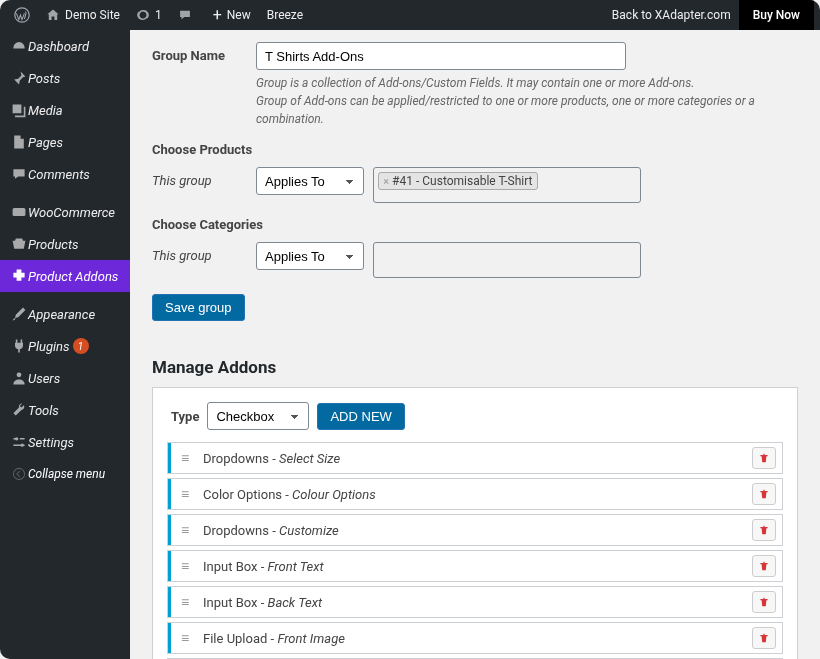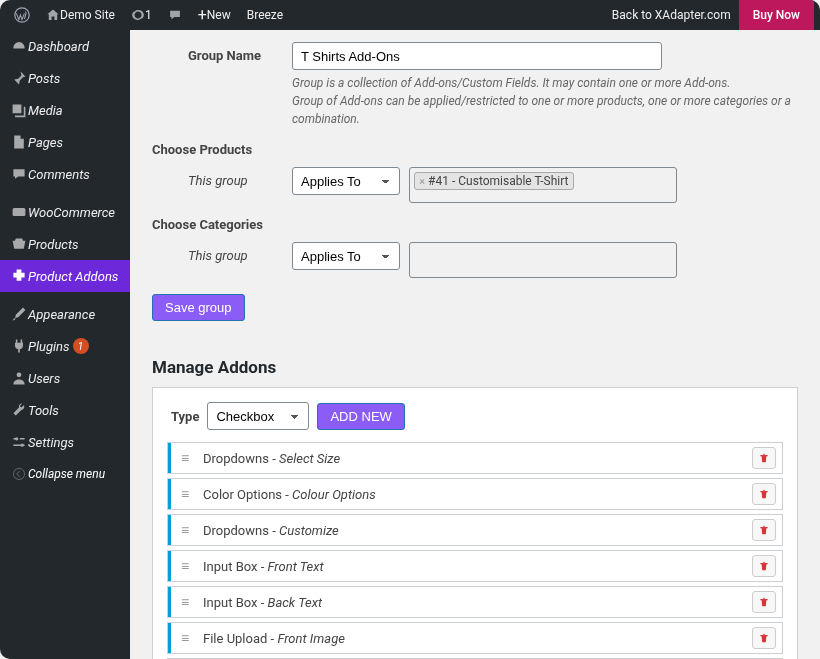--- a/index.html
+++ b/index.html
@@ -1,43 +1,43 @@
 <!DOCTYPE html>
 <html><head>
 <meta charset="utf-8">
 <style>
 * { box-sizing: border-box; margin: 0; padding: 0; }
 body { font-family: -apple-system, "Segoe UI", Roboto, sans-serif; font-size: 13px; background: #f1f1f1; color: #444; width: 820px; height: 659px; overflow: hidden; border-radius: 10px; }
 .adminbar { height: 30px; background: #23282d; color: #eee; display: flex; align-items: center; padding: 0 6px; font-size: 12px; }
-.adminbar .ab-item { display: flex; align-items: center; padding: 0 8px; height: 30px; color: #eee; cursor: pointer; }
+.adminbar .ab-item { display: flex; align-items: center; padding: 0 8px; height: 30px; color: #eee; cursor: pointer; gap: 5px; }
 .adminbar .spacer { flex: 1; }
 .ab-right { display: flex; align-items: center; }
-.buy-now { background: #be185d; color: #fff; padding: 0 14px; height: 30px; display: flex; align-items: center; font-weight: 500; cursor: pointer; }
+.buy-now { background: #000000; color: #fff; padding: 0 14px; height: 30px; display: flex; align-items: center; font-weight: 500; cursor: pointer; }
 .layout { display: flex; height: calc(659px - 30px); }
 .sidebar { width: 130px; background: #23282d; color: #eee; font-size: 13px; overflow-y: auto; flex-shrink: 0; }
 .menu-item { display: flex; align-items: center; padding: 7px 10px; color: #eee; cursor: pointer; position: relative; font-style: italic; }
 .menu-item.current { background: #6d28d9; color: #fff; }
 .menu-item.current::after { content: ""; position: absolute; right: -6px; top: 50%; margin-top: -6px; border: 6px solid transparent; border-right-color: #f1f1f1; }
 .menu-icon { width: 18px; height: 18px; display: flex; align-items: center; justify-content: center; opacity: 0.65; }
 .menu-item.current .menu-icon { opacity: 1; }
 .badge { background: #d54e21; color: #fff; border-radius: 9px; font-size: 10px; min-width: 16px; height: 16px; display: inline-flex; align-items: center; justify-content: center; padding: 0 4px; margin-left: 3px; }
 .collapse { color: #ffffff; font-size: 12px; }
 .main { flex: 1; padding: 12px 22px; overflow-y: auto; background: #f1f1f1; }
 .form-row { display: flex; margin-bottom: 6px; align-items: flex-start; }
-.form-label { width: 104px; font-weight: bold; font-size: 13px; padding-top: 6px; margin-left: 36px; }
+.form-label { width: 104px; font-weight: bold; font-size: 13px; padding-top: 6px; }
 .form-label.thin { font-weight: normal; font-style: italic; }
 .form-field { flex: 1; }
 .text-input { width: 370px; height: 28px; border: 1px solid #7e8993; border-radius: 3px; padding: 0 8px; font-size: 13px; box-shadow: 0 0 0 transparent; }
 .select { height: 28px; border: 1px solid #7e8993; border-radius: 3px; padding: 0 22px 0 8px; font-size: 13px; background: #fff; appearance: none; background-image: linear-gradient(45deg, transparent 50%, #555 50%), linear-gradient(135deg, #555 50%, transparent 50%); background-position: calc(100% - 13px) 12px, calc(100% - 9px) 12px; background-size: 4px 4px, 4px 4px; background-repeat: no-repeat; }
 .desc { color: #666; font-style: italic; font-size: 12px; line-height: 1.5; margin-top: 4px; }
 .section-h { font-weight: bold; font-size: 13px; margin: 14px 0 10px; }
 .token-box { border: 1px solid #7e8993; border-radius: 3px; min-height: 36px; padding: 4px; display: inline-flex; align-items: flex-start; flex-wrap: wrap; width: 268px; vertical-align: top; margin-left: 6px; }
 .token { background: #e4e4e4; border: 1px solid #aaa; border-radius: 3px; padding: 1px 4px; font-size: 12px; display: inline-flex; align-items: center; gap: 2px; }
 .token .x { font-size: 11px; cursor: pointer; color: #999; padding-right: 1px; }
-.btn-primary { background: #8b5cf6; color: #fff; border: 1px solid #2271b1; border-radius: 3px; padding: 5px 12px; font-size: 13px; cursor: pointer; }
+.btn-primary { background: #0369a1; color: #fff; border: 1px solid #2271b1; border-radius: 3px; padding: 5px 12px; font-size: 13px; cursor: pointer; }
 h2 { font-size: 17px; font-weight: bold; margin: 36px 0 10px; color: #23282d; }
 .manage-box { border: 1px solid #ccd0d4; background: #fff; padding: 14px; }
 .type-row { display: flex; align-items: center; gap: 8px; margin: 0 0 12px 4px; }
 .type-row .lbl { font-weight: bold; font-size: 13px; }
 .addon-row { display: flex; align-items: center; border: 1px solid #ccd0d4; background: #fff; margin-bottom: 4px; height: 32px; }
 .addon-row .accent { width: 3px; align-self: stretch; background: #00a0d2; }
 .addon-row .drag { width: 28px; text-align: center; color: #999; cursor: move; font-size: 14px; }
 .addon-row .txt { flex: 1; padding: 0 4px; font-size: 13px; }
 .addon-row .txt .bold { font-weight: normal; }
 .addon-row .txt .ital { font-style: italic; margin-top: 32px; }

